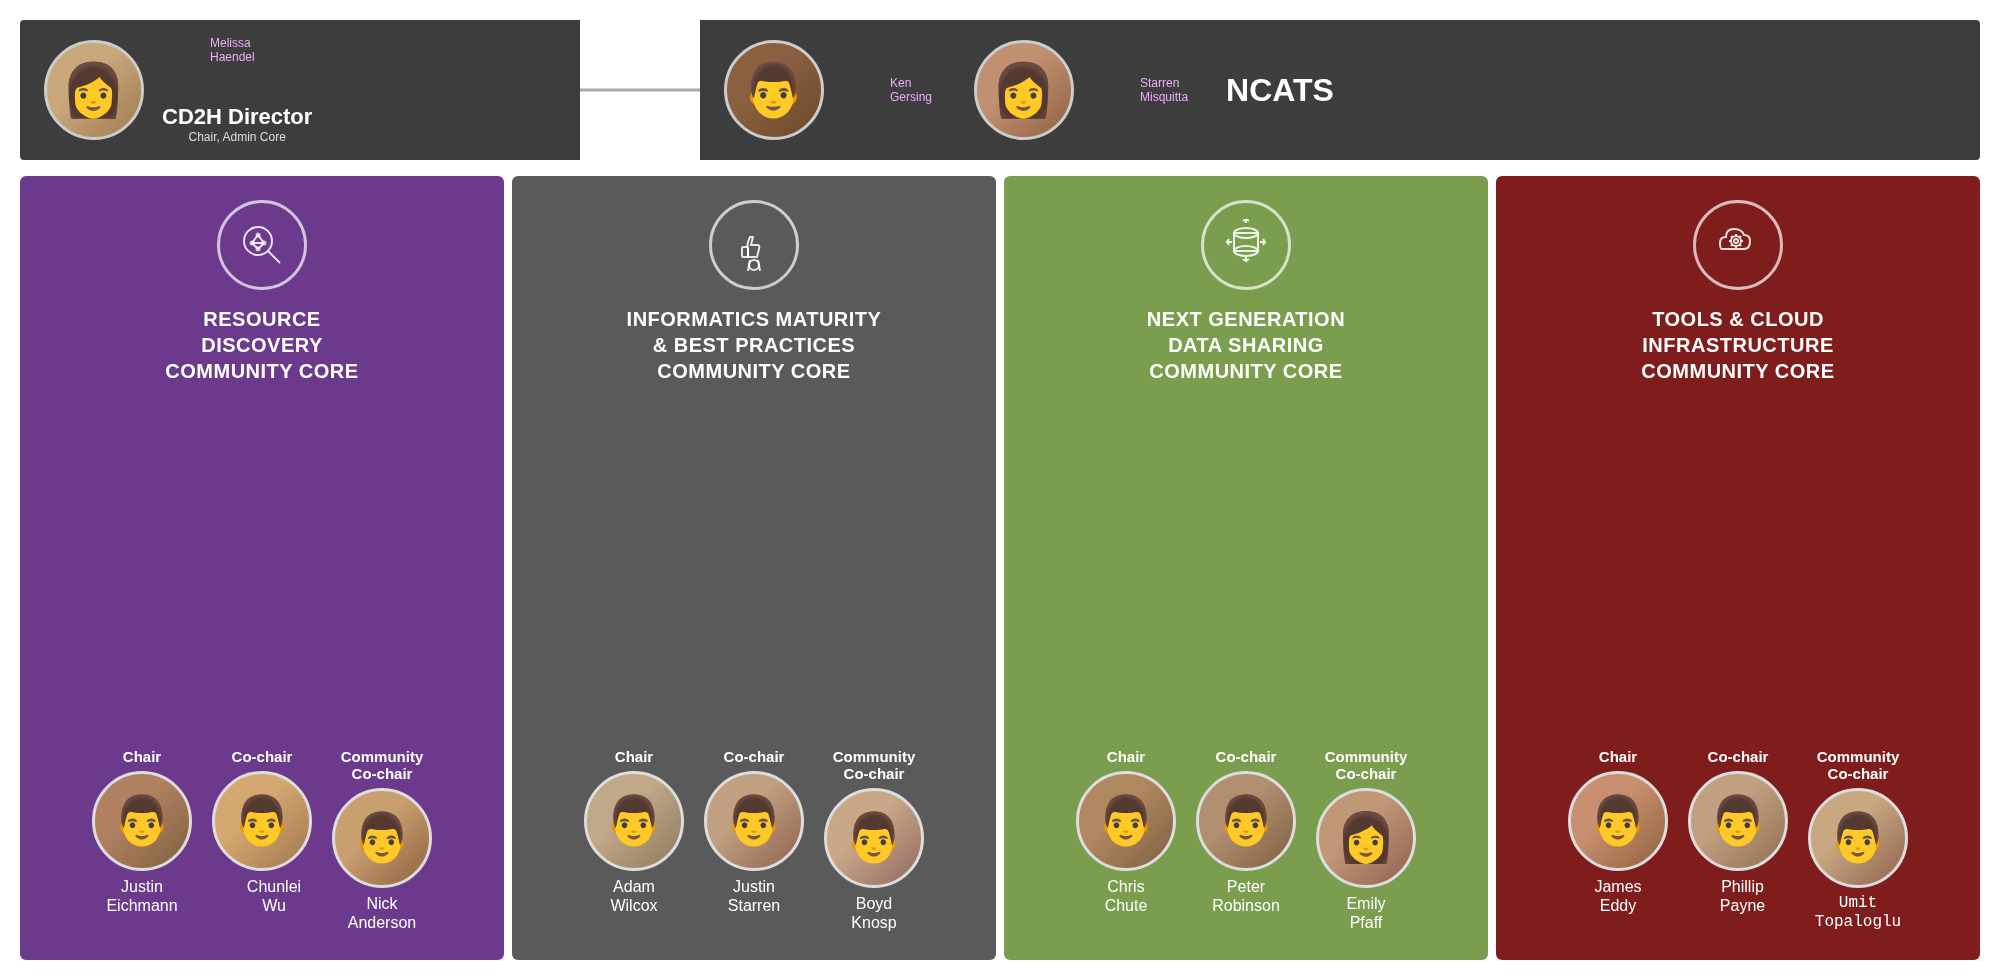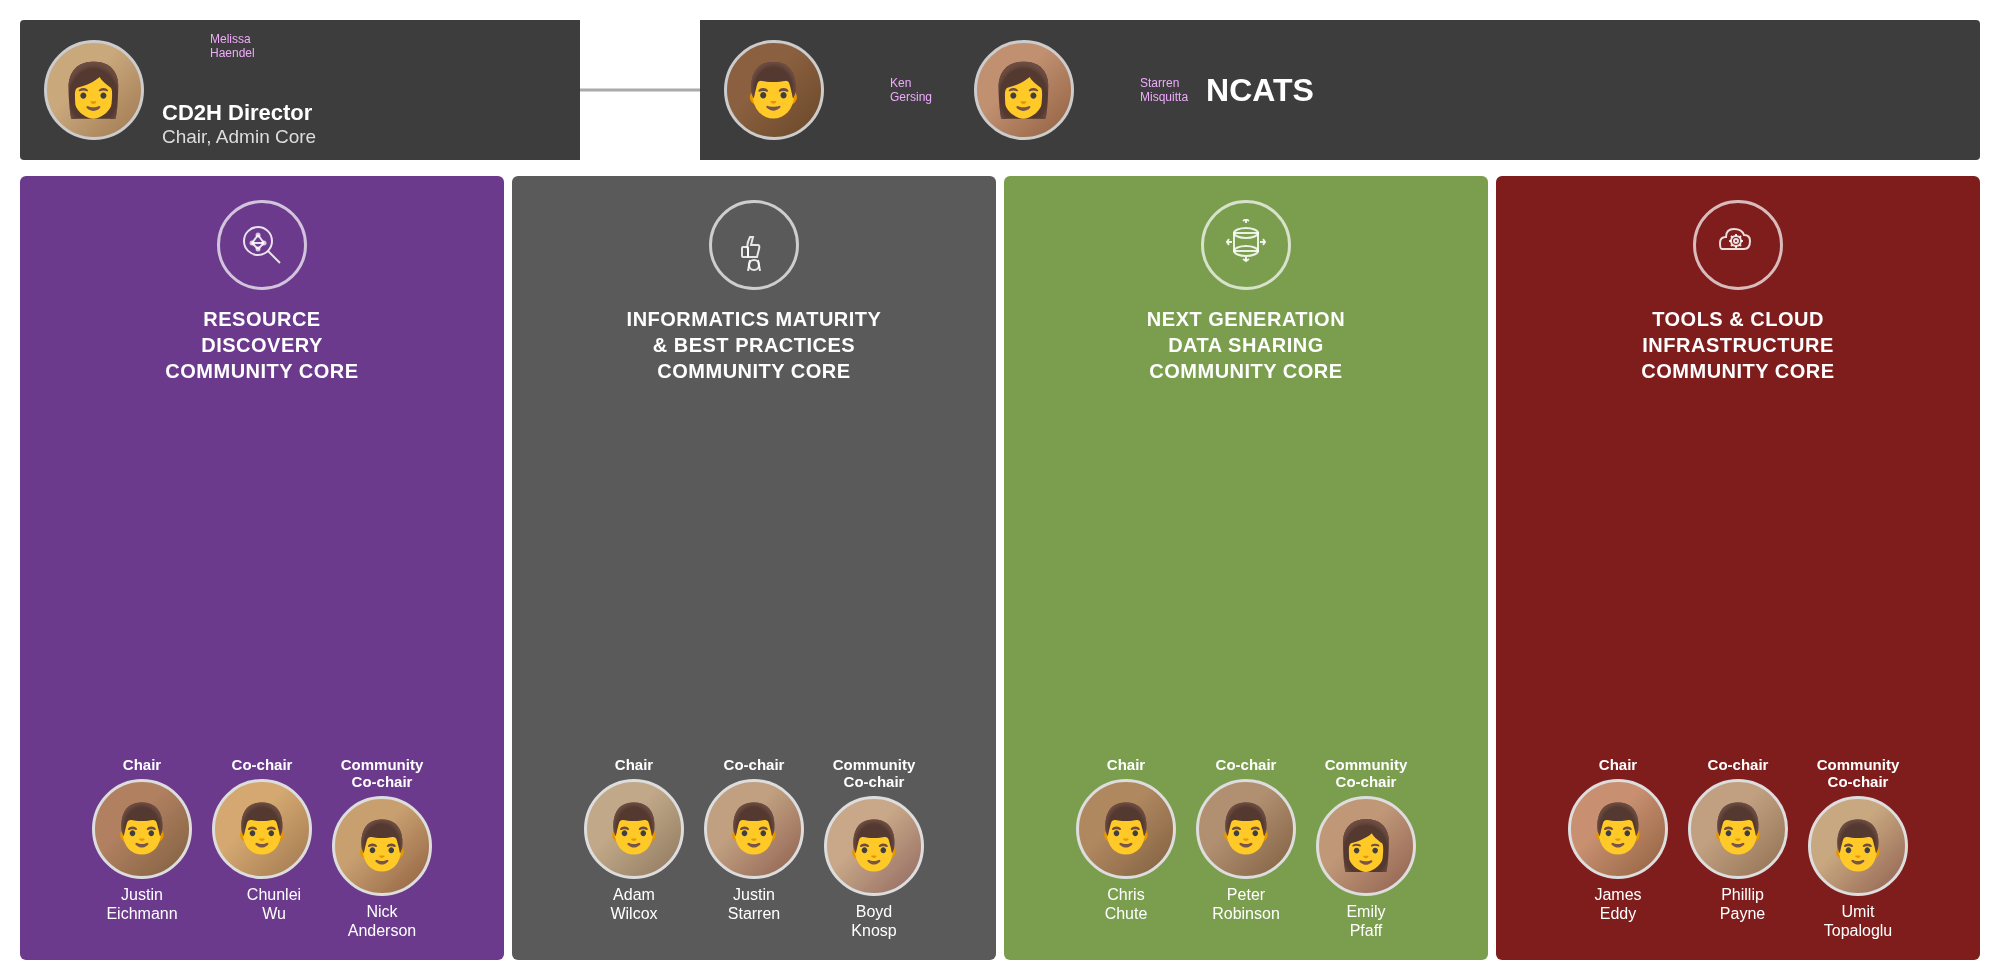--- a/index.html
+++ b/index.html
@@ -104,43 +104,44 @@
 
     .person-title {
       font-size: 22px;
       font-weight: 700;
       color: #fff;
       line-height: 1.2;
       margin-top: 40px;
     }
 
     .person-subtitle {
-      font-size: 19px;
+      font-size: 12px;
       color: #ddd;
       text-align: center;
     }
 
     .org-label {
       font-size: 32px;
       font-weight: 900;
       color: #fff;
+      margin-left: 20px;
     }
 
     
     .cores-row {
       display: flex;
       flex-direction: row;
       gap: 8px;
       flex: 1;
     }
 
     .core-card {
       flex: 1;
       border-radius: 6px;
-      padding: 24px 16px 20px;
+      padding: 24px 16px 28px;
       display: flex;
       flex-direction: column;
       align-items: center;
     }
 
     .core-card.purple { background: #6b3a8c; }
     .core-card.gray { background: #5a5a5a; }
     .core-card.green { background: #7a9e4e; }
     .core-card.teal { background: #7f1d1d; }
 
@@ -465,20 +466,20 @@
           </div>
           <span class="member-name" style="white-space:pre-line;margin-left:9px;">Phillip
 Payne</span>
         </div>
         <div class="member">
           <span class="role-label" style="white-space:pre-line;">Community
 Co-chair</span>
           <div class="member-avatar av-umit">
             <span class="face-icon">👨</span>
           </div>
-          <span class="member-name" style="white-space:pre-line;">Umit
+          <span class="member-name" style="white-space:pre-line;font-family:Liberation Mono, monospace;">Umit
 Topaloglu</span>
         </div>
       </div>
     </div>
 
   </div>
 </div>
 
 </body></html>

